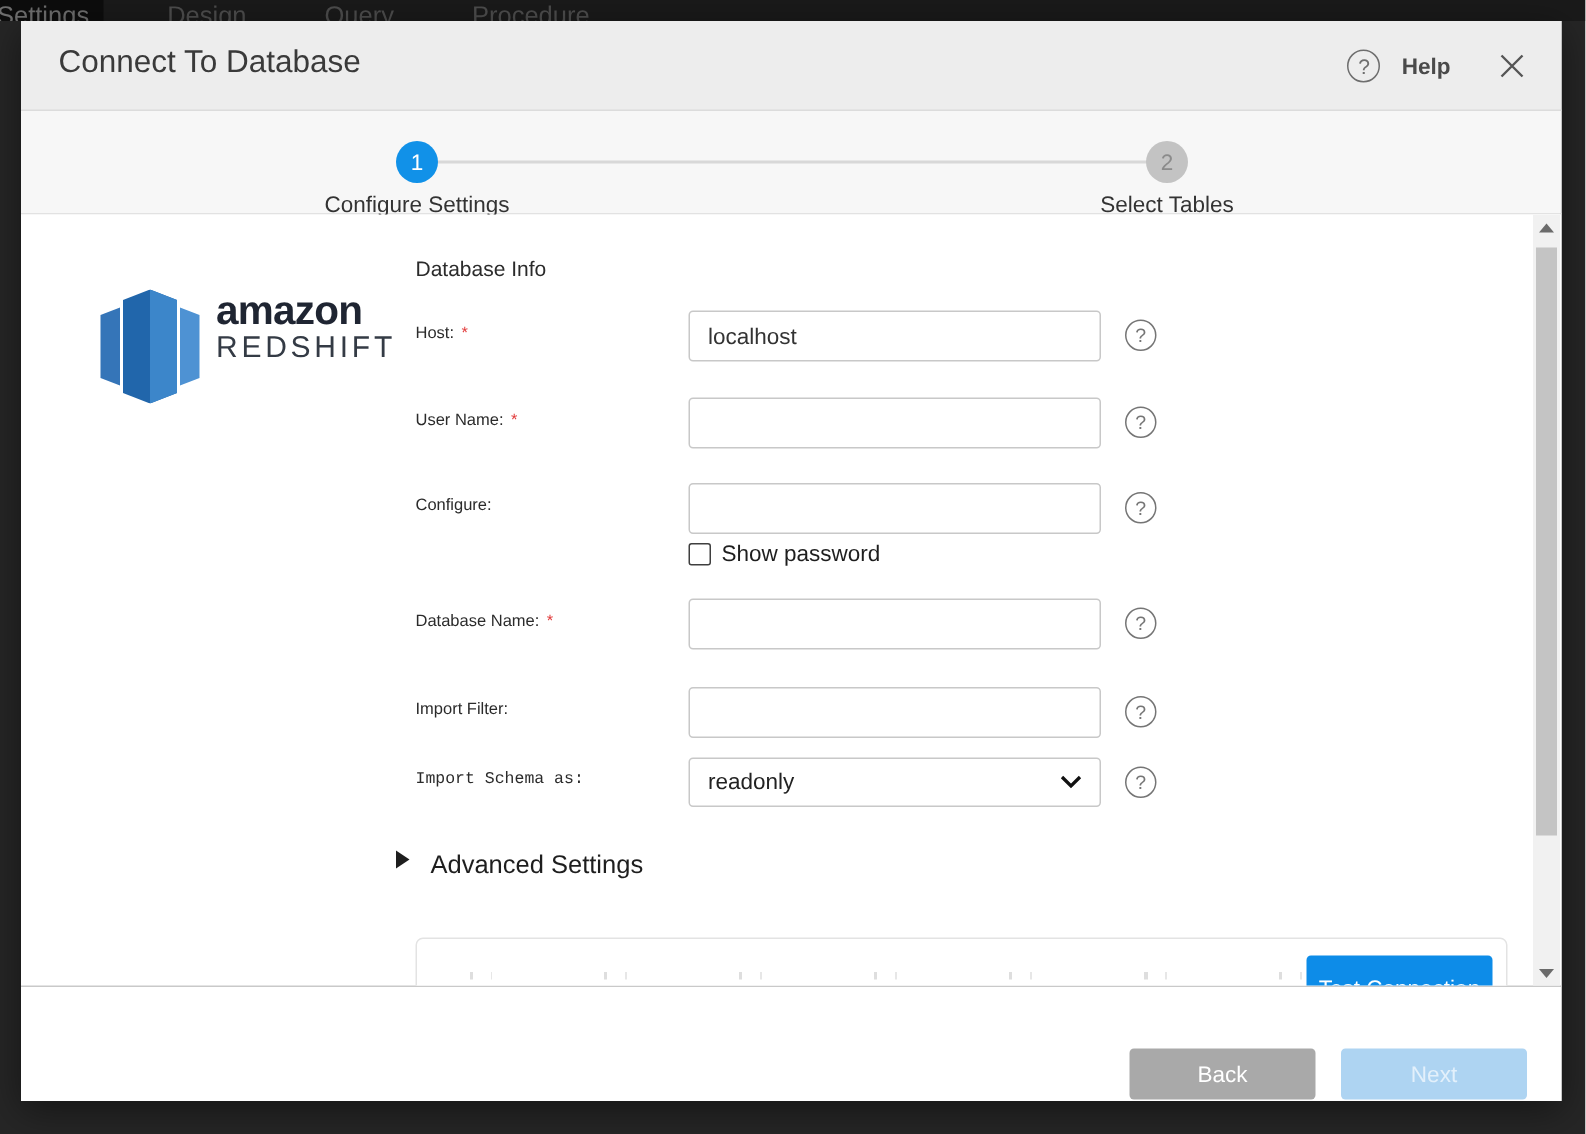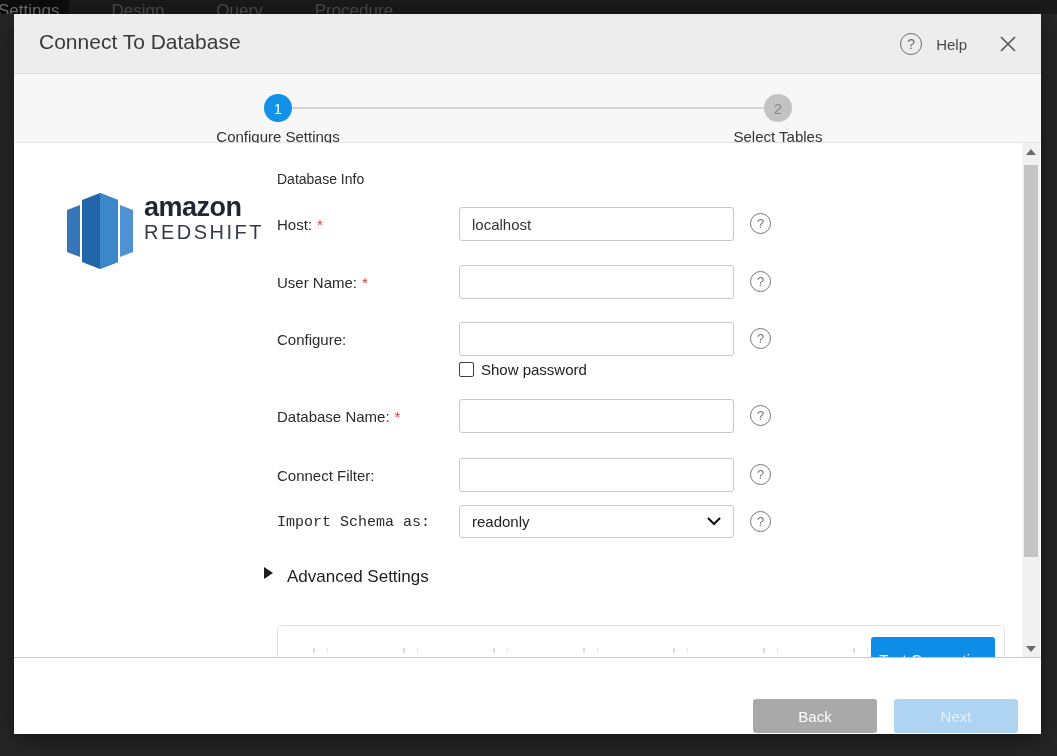--- a/index.html
+++ b/index.html
@@ -15,21 +15,21 @@
   
   .dialog { position:absolute; left:14px; top:14px; width:1027px; height:720px; background:#ffffff;
             box-shadow:0 6px 24px rgba(0,0,0,0.45); }
 
   .dlg-header { position:absolute; left:0; top:0; width:100%; height:60px; background:#ededed;
                 border-bottom:1px solid #dcdcdc; }
   .dlg-title { position:absolute; left:25px; top:16px; font-size:21px; color:#3a3a3a; }
   .help-group { position:absolute; right:22px; top:0; height:60px; display:flex; align-items:center; gap:14px; }
   .qcircle { width:22px; height:22px; border:1.6px solid #6e6e6e; border-radius:50%; color:#6e6e6e;
              font-size:14px; display:flex; align-items:center; justify-content:center; }
-  .help-label { font-size:15px; color:#4a4a4a; }
+  .help-label { font-size:15px; color:#4a4a4a;font-weight:bold; }
   .close-x { width:22px; height:22px; margin-left:16px; cursor:pointer; position:relative; }
   .close-x svg { display:block; }
 
   
   .stepper { position:absolute; left:0; top:60px; width:100%; height:69px; background:#f7f7f7;
              border-bottom:1px solid #e2e2e2; }
   .connector { position:absolute; left:264px; top:33px; width:500px; height:2px; background:#d8d8d8; }
   .step { position:absolute; top:0; width:220px; text-align:center; }
   .step .circ { width:28px; height:28px; border-radius:50%; margin:20px auto 6px auto;
                 display:flex; align-items:center; justify-content:center; font-size:15px; position:relative; z-index:2; }
@@ -43,21 +43,21 @@
           border-bottom:1px solid #c9c9c9; overflow:hidden; }
 
   
   .logo { position:absolute; left:52px; top:50px; width:200px; display:flex; align-items:flex-start; gap:10px; }
   .logo-text { display:flex; flex-direction:column; }
   .logo-brand { font-size:27px; font-weight:bold; color:#1f2532; line-height:28px; letter-spacing:-0.5px; }
   .logo-product { font-size:20px; color:#343b45; letter-spacing:2.5px; line-height:22px; }
 
   
   .form-heading { position:absolute; left:263px; top:28px; font-size:14px; color:#2b2b2b; }
-  .frow-label { position:absolute; left:263px; font-size:15px; color:#2b2b2b; }
+  .frow-label { position:absolute; left:263px; font-size:11px; color:#2b2b2b; }
   .req { color:#e23b3b; margin-left:5px; }
   .tinput { position:absolute; left:445px; width:275px; height:34px; border:1px solid #c8c8c8;
             border-radius:3px; font-size:15px; color:#333; padding:0 12px; outline:none;
             font-family:"Liberation Sans", sans-serif; background:#fff; }
   .helpq { position:absolute; left:736px; width:21px; height:21px; border:1.5px solid #757575; border-radius:50%;
            color:#757575; font-size:13px; display:flex; align-items:center; justify-content:center; }
   .selectbox { position:absolute; left:445px; width:275px; height:33px; border:1px solid #c8c8c8; border-radius:3px;
                display:flex; align-items:center; padding:0 12px; font-size:15px; color:#222; background:#fff; cursor:pointer; }
   .selectbox .chev { margin-left:auto; display:flex; }
   .checkrow { position:absolute; left:445px; display:flex; align-items:center; gap:7px; }
@@ -173,21 +173,21 @@
         <span class="cbox-label">Show password</span>
       </div>
 
       <div class="frow-label" style="top:265px;">
         <span>Database Name:</span><span class="req">*</span>
       </div>
       <input class="tinput" style="top: 256px;" value="">
       <div class="helpq" style="top:262px;">?</div>
 
       <div class="frow-label" style="top:324px;">
-        <span>Connect Filter:</span>
+        <span>Import Filter:</span>
       </div>
       <input class="tinput" style="top: 315px;" value="">
       <div class="helpq" style="top:321px;">?</div>
 
       <div class="frow-label" style="top:371px;font-family:Liberation Mono, monospace;">
         <span>Import Schema as:</span>
       </div>
       <div class="selectbox" style="top:362px;">
         <span>readonly</span>
         <span class="chev">

